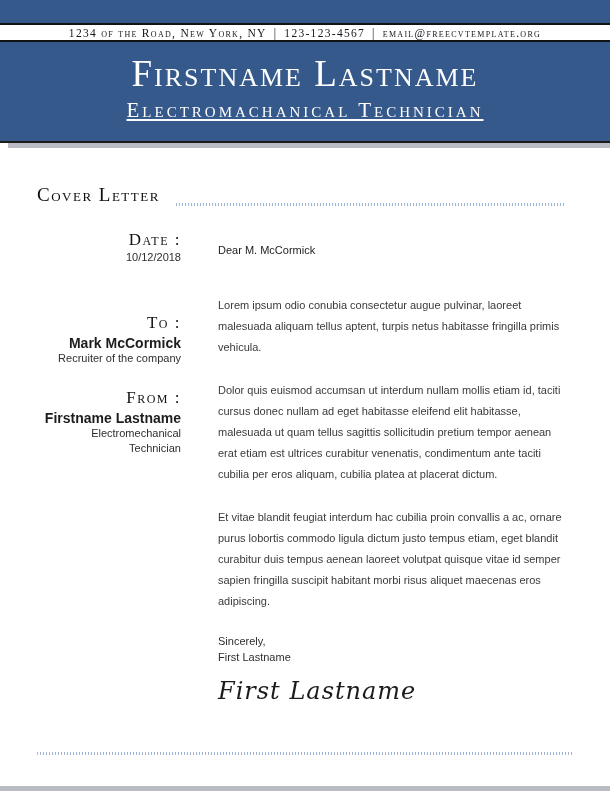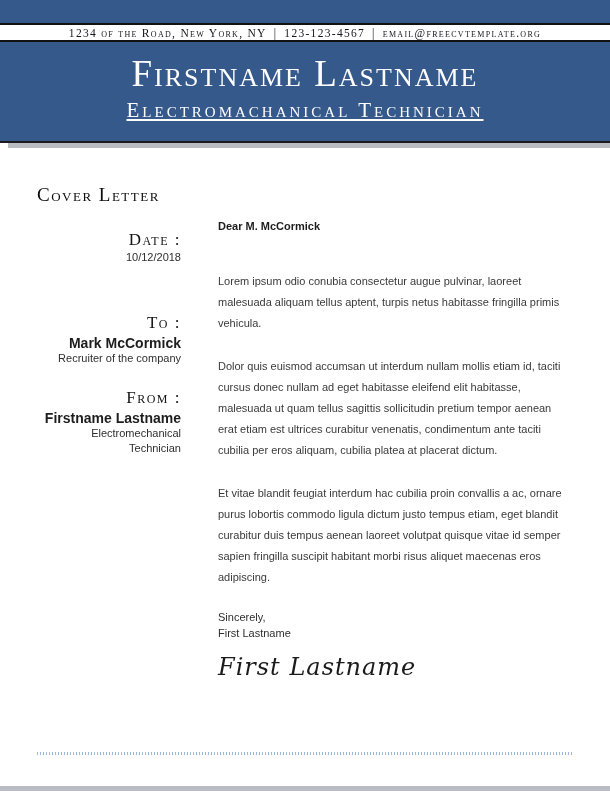--- a/index.html
+++ b/index.html
@@ -61,23 +61,22 @@
 
   .page-edge-top {
     height: 5px;
     background: #b9bcc2;
     margin-left: 8px;
   }
 
   
   .section-row {
     display: flex;
-    align-items: flex-start;
+    align-items: flex-end;
     margin: 36px 45px 0 37px;
-    flex-direction: column;
   }
   .section-title {
     font-family: "Liberation Serif", serif;
     font-variant: small-caps;
     font-size: 19px;
     letter-spacing: 1.5px;
     color: #0d0d0d;
     white-space: nowrap;
   }
   .dotted-line {
@@ -116,23 +115,23 @@
   .meta-name {
     font-size: 14px;
     font-weight: bold;
     line-height: 15px;
     color: #1d1d1d;
     margin-top: 3px;
   }
 
   .letter-col { color: #3a3a3a; }
   .salutation {
-    margin-top: 0;
-    font-size: 11px;
-    font-weight: bold;
+    margin-top: 24px;
+    font-size: 11px;
+    font-weight: normal;
     color: #1d1d1d;
     margin-bottom: 39px;
   }
   .para {
     font-size: 11px;
     line-height: 21px;
     margin-bottom: 22px;
     color: #3a3a3a;
   }
   .closing {

